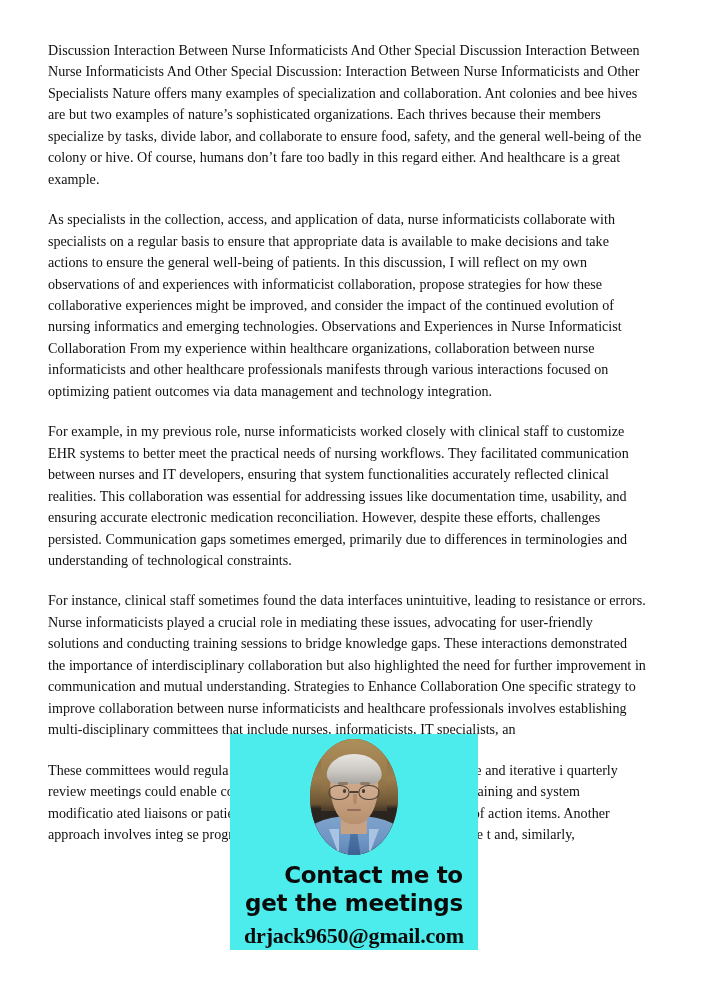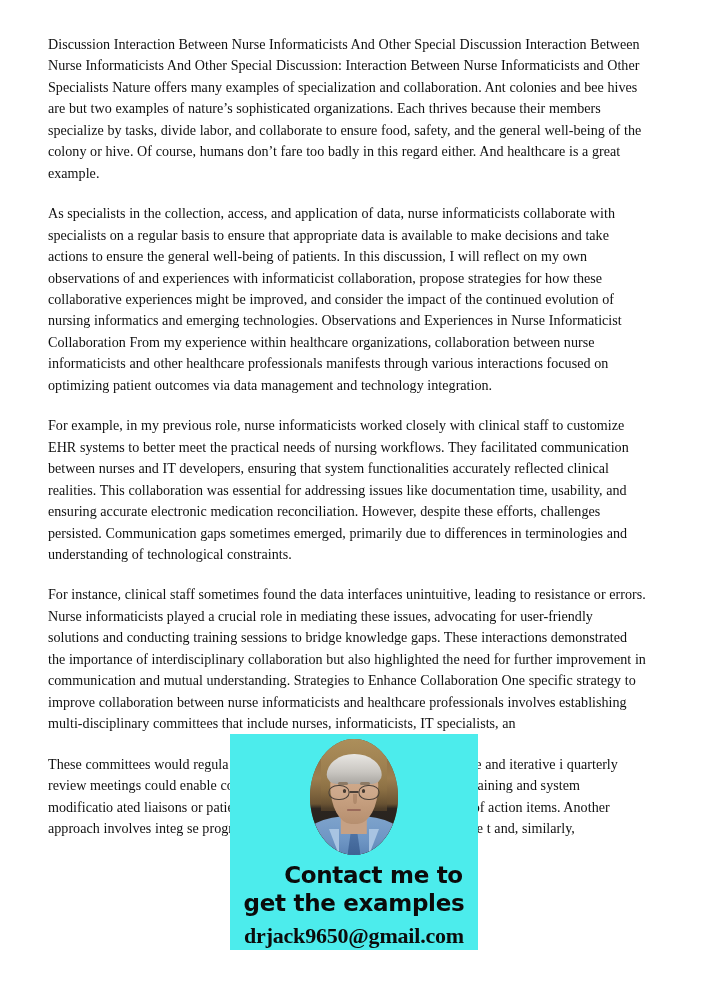--- a/index.html
+++ b/index.html
@@ -25,21 +25,21 @@
     position: absolute;
     left: 48px;
     top: 32px;
     width: 598px;
   }
 
   .paragraph {
     font-size: 14.1px;
     line-height: 21.45px;
     color: #101010;
-    margin: 2px 0 19px 0;
+    margin: 8px 0 19px 0;
     text-align: left;
     letter-spacing: 0.02px;
     word-spacing: 0.1px;
   }
 
   .paragraph:last-child {
     margin-bottom: 0;
   }
 
   
@@ -281,18 +281,18 @@
       <div class="av-glasses">
         <div class="av-lens l"></div>
         <div class="av-lens r"></div>
         <div class="av-bridge"></div>
       </div>
       <div class="av-nose"></div>
       <div class="av-mouth"></div>
     </div>
 
     <div class="contact-line" id="contact-line-1">Contact me to</div>
-    <div class="contact-line" id="contact-line-2">get the examples</div>
+    <div class="contact-line" id="contact-line-2">get the meetings</div>
     <div id="contact-email">drjack9650@gmail.com</div>
 
   </div>
 
 </div>
 
 </body></html>

